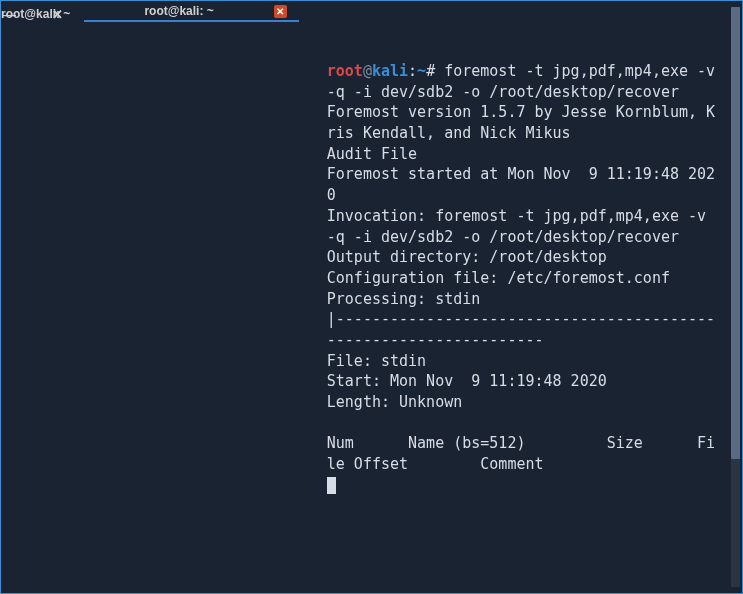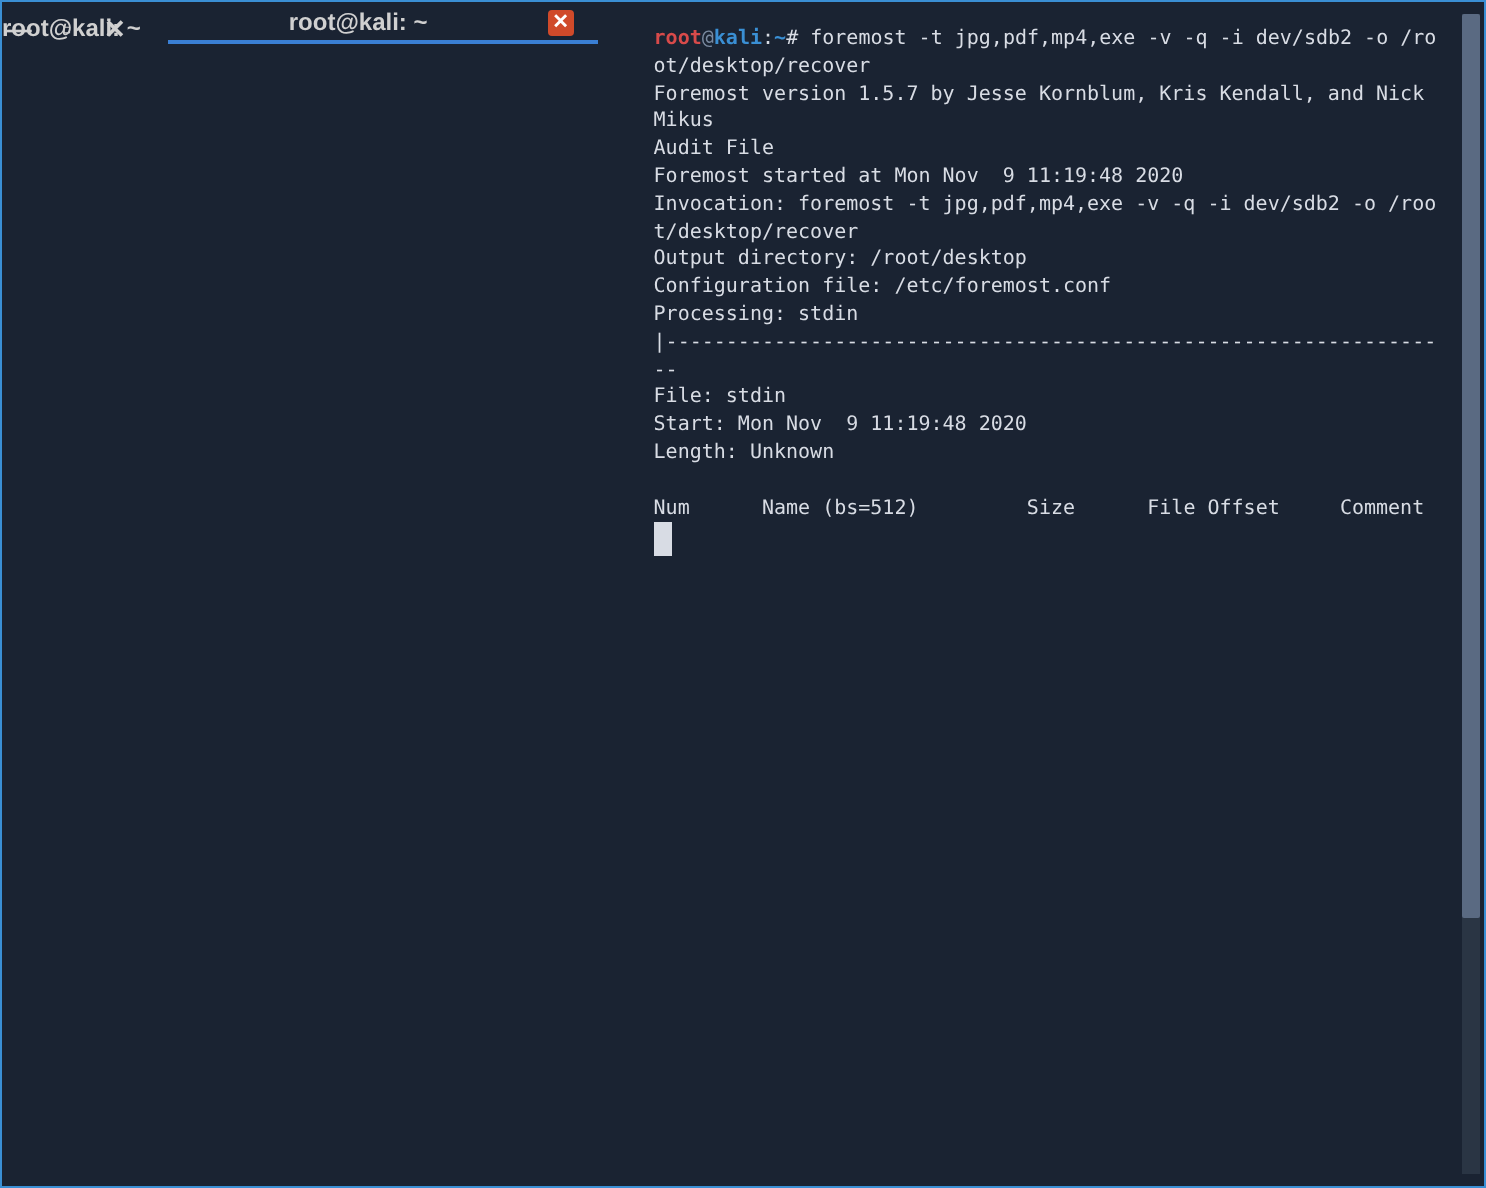--- a/index.html
+++ b/index.html
@@ -95,26 +95,27 @@
       flex: 1;
       padding: 6px 2px 6px 10px;
       display: flex;
       overflow: hidden;
     }
     .terminal {
       flex: 1;
       background: #1a2332;
       color: #d8dce4;
       font-family: "Menlo", "Consolas", monospace;
-      font-size: 10px;
+      font-size: 15px;
       line-height: 1.38;
       white-space: pre-wrap;
       word-break: break-all;
       overflow-y: auto;
       padding: 6px 6px 6px 4px;
+      margin-top: 48px;
     }
     .scrollbar {
       width: 9px;
       background: #2a3544;
       margin-left: 2px;
       position: relative;
     }
     .scrollbar-thumb {
       position: absolute;
       top: 0;

